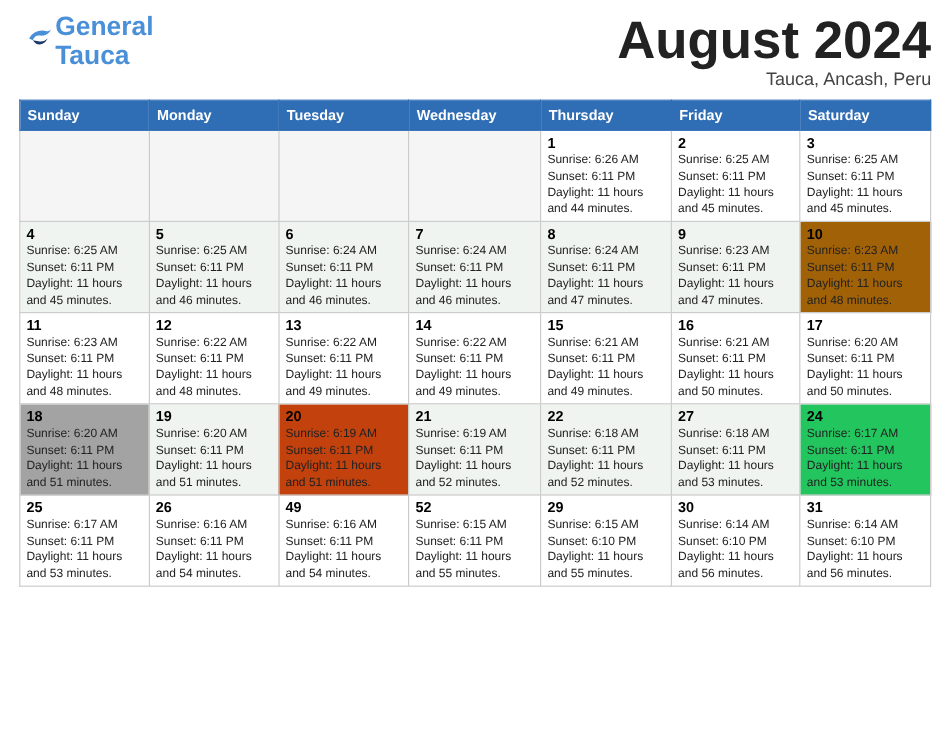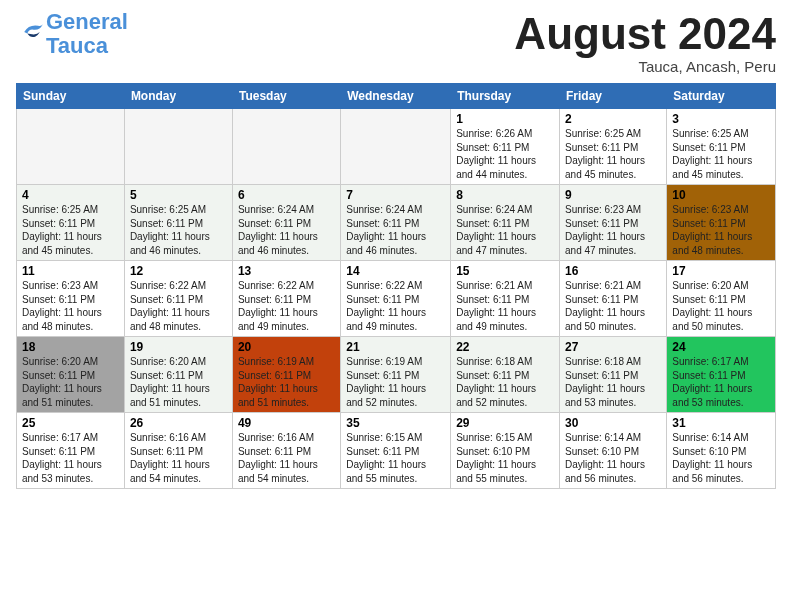--- a/index.html
+++ b/index.html
@@ -247,21 +247,21 @@
           </td>
           <td>
             <span class="day-num">26</span>
             <div class="day-info">Sunrise: 6:16 AM<br>Sunset: 6:11 PM<br>Daylight: 11 hours<br>and 54 minutes.</div>
           </td>
           <td>
             <span class="day-num">49</span>
             <div class="day-info">Sunrise: 6:16 AM<br>Sunset: 6:11 PM<br>Daylight: 11 hours<br>and 54 minutes.</div>
           </td>
           <td>
-            <span class="day-num">35</span>
+            <span class="day-num">52</span>
             <div class="day-info">Sunrise: 6:15 AM<br>Sunset: 6:11 PM<br>Daylight: 11 hours<br>and 55 minutes.</div>
           </td>
           <td>
             <span class="day-num">29</span>
             <div class="day-info">Sunrise: 6:15 AM<br>Sunset: 6:10 PM<br>Daylight: 11 hours<br>and 55 minutes.</div>
           </td>
           <td>
             <span class="day-num">30</span>
             <div class="day-info">Sunrise: 6:14 AM<br>Sunset: 6:10 PM<br>Daylight: 11 hours<br>and 56 minutes.</div>
           </td>

